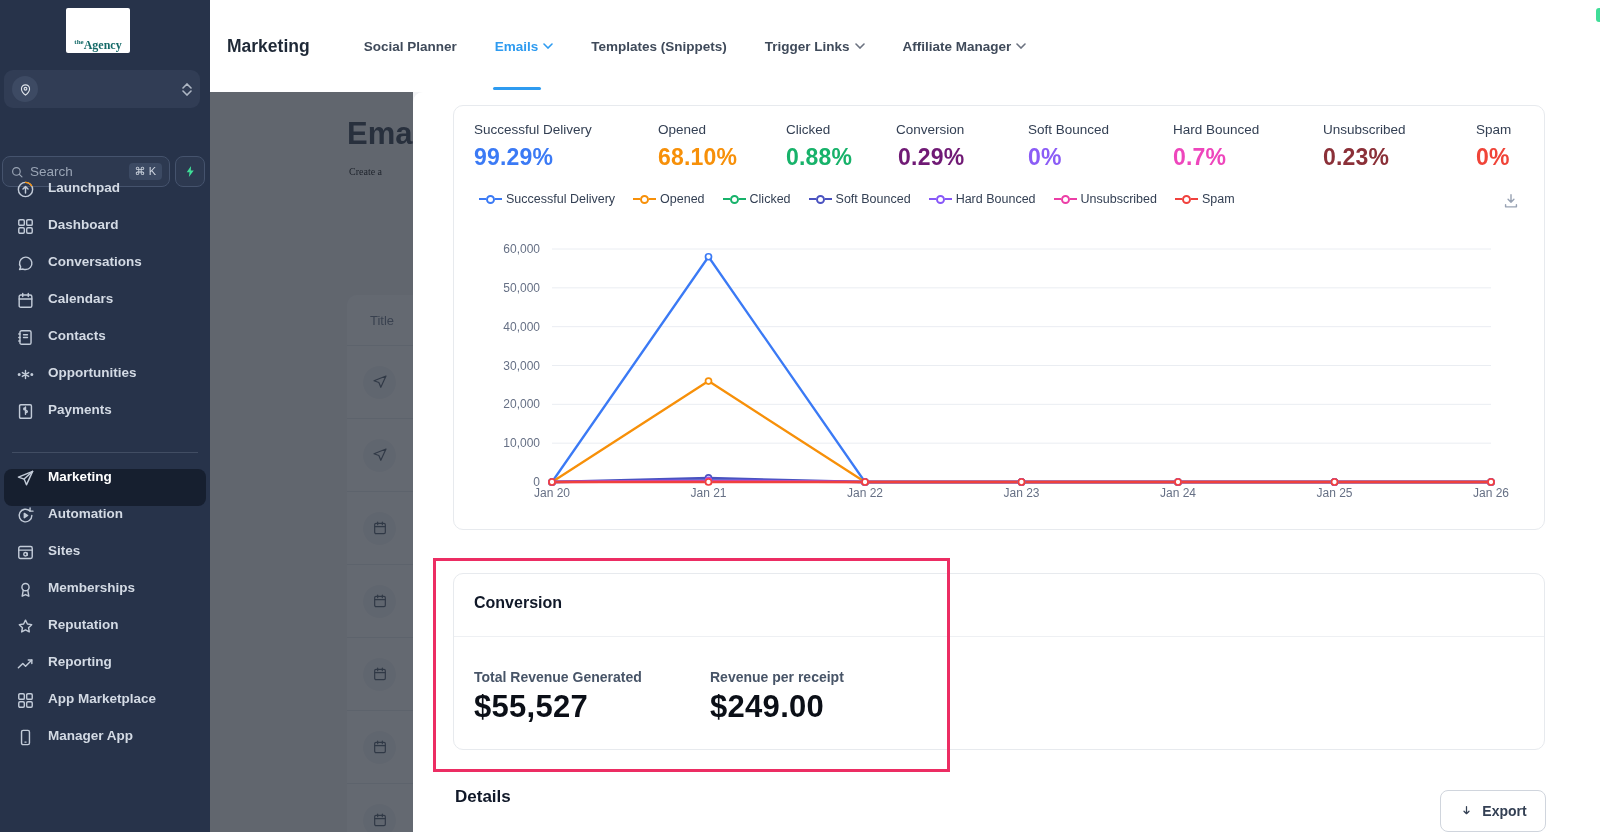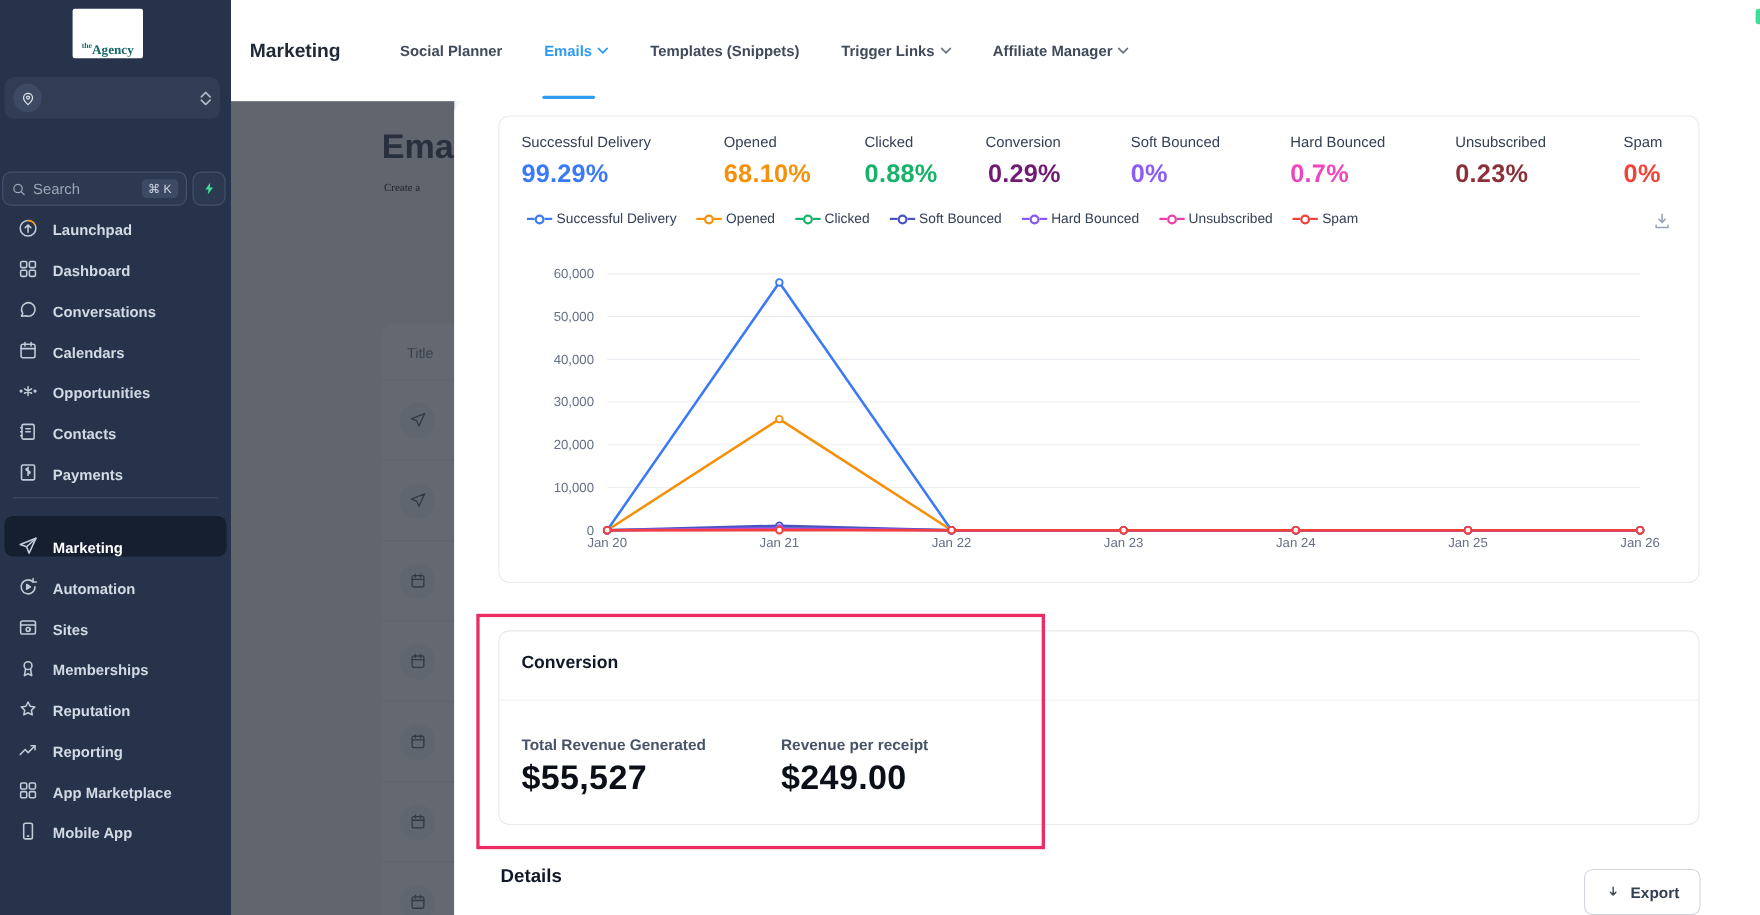--- a/index.html
+++ b/index.html
@@ -25,21 +25,21 @@
   .search-row { position:absolute; left:2px; top:126px; width:204px; display:flex; gap:5px;margin-top:30px; }
   .search-box { width:168px; height:31px; background:#2d3950; border:1px solid #45536d;
     border-radius:8px; display:flex; align-items:center; padding:0 7px; color:#9aa5b5; }
   .search-box .ph { font-size:13.5px; margin-left:6px; }
   .kbd { margin-left:auto; background:#3c4a63; color:#cfd6e0; font-size:11px;
     padding:2px 6px; border-radius:4px; }
   .bolt-btn { width:30px; height:31px; background:#2d3950; border:1px solid #45536d;
     border-radius:8px; display:flex; align-items:center; justify-content:center; }
   .nav { position:absolute; left:4px; right:4px; top:180px; }
   .nav2 { position:absolute; left:4px; right:4px; top:469px; }
-  .nav-item { height:37px; display:flex; align-items:flex-end; gap:13px; padding:0 12px;
+  .nav-item { height:37px; display:flex; align-items:flex-start; gap:13px; padding:0 12px;
     font-size:13.5px; font-weight:bold; color:#d3dae4; border-radius:8px; cursor:pointer; }
   .nav-item svg { flex:none; color:#c2cbd8; }
   .nav-item.active { background:#161f2f; color:#fff; }
   .nav-divider { position:absolute; left:12px; right:12px; top:452px; height:1px; background:#414d63; }
 
   
   .topbar { position:absolute; left:210px; top:0; width:1390px; height:92px; background:#fff; }
   .topbar-inner { position:absolute; left:17px; top:0; height:92px; display:flex; align-items:center; }
   .tb-title { font-size:17.5px; font-weight:bold; color:#1f2937; margin-right:54px; }
   .tab { position:relative; font-size:13.5px; font-weight:bold; color:#3f4a5a; margin-right:38px;
@@ -175,32 +175,32 @@
       </div>
       <div class="nav-item">
         <svg width="19" height="19" viewBox="0 0 24 24" fill="none" stroke="currentColor" stroke-width="1.8" stroke-linecap="round">
             <rect x="4" y="5" width="16" height="15.5" rx="2"></rect>
             <path d="M4 10h16M8.5 3v4M15.5 3v4"></path>
           </svg>
         <span>Calendars</span>
       </div>
       <div class="nav-item">
         <svg width="19" height="19" viewBox="0 0 24 24" fill="none" stroke="currentColor" stroke-width="1.8" stroke-linecap="round">
+            <rect x="5" y="3.5" width="14" height="17" rx="2"></rect>
+            <path d="M9.5 8.5h5M9.5 12h5M5 7.5H3.5M5 12H3.5M5 16.5H3.5"></path>
+          </svg>
+        <span>Contacts</span>
+      </div>
+      <div class="nav-item">
+        <svg width="19" height="19" viewBox="0 0 24 24" fill="none" stroke="currentColor" stroke-width="1.8" stroke-linecap="round">
             <path d="M12 7v10M8 9.5l8 5M16 9.5l-8 5"></path>
             <circle cx="4" cy="12" r="1"></circle>
             <circle cx="20" cy="12" r="1"></circle>
           </svg>
         <span>Opportunities</span>
-      </div>
-      <div class="nav-item">
-        <svg width="19" height="19" viewBox="0 0 24 24" fill="none" stroke="currentColor" stroke-width="1.8" stroke-linecap="round">
-            <rect x="5" y="3.5" width="14" height="17" rx="2"></rect>
-            <path d="M9.5 8.5h5M9.5 12h5M5 7.5H3.5M5 12H3.5M5 16.5H3.5"></path>
-          </svg>
-        <span>Contacts</span>
       </div>
       <div class="nav-item">
         <svg width="19" height="19" viewBox="0 0 24 24" fill="none" stroke="currentColor" stroke-width="1.8" stroke-linecap="round">
             <rect x="4.5" y="3.5" width="15" height="17" rx="1.5"></rect>
             <path d="M12 7.2c-1.4 0-2.3.6-2.3 1.5s.9 1.3 2.3 1.6 2.3.7 2.3 1.6-.9 1.5-2.3 1.5M12 6.2v9.4"></path>
           </svg>
         <span>Payments</span>
       </div>
     </nav>
 
@@ -258,21 +258,21 @@
             <rect x="3.5" y="13.5" width="7" height="7" rx="1.5"></rect>
             <rect x="13.5" y="13.5" width="7" height="7" rx="1.5"></rect>
           </svg>
         <span>App Marketplace</span>
       </div>
       <div class="nav-item">
         <svg width="19" height="19" viewBox="0 0 24 24" fill="none" stroke="currentColor" stroke-width="1.8" stroke-linecap="round">
             <rect x="7" y="3" width="10" height="18" rx="2"></rect>
             <path d="M11.3 17.8h1.4"></path>
           </svg>
-        <span>Mobile App</span>
+        <span>Manager App</span>
       </div>
     </nav>
   </aside>
 
   <header class="topbar">
     <div class="topbar-inner">
       <span class="tb-title">Marketing</span>
       <span class="tab">
           <span>Social Planner</span>
         </span>

